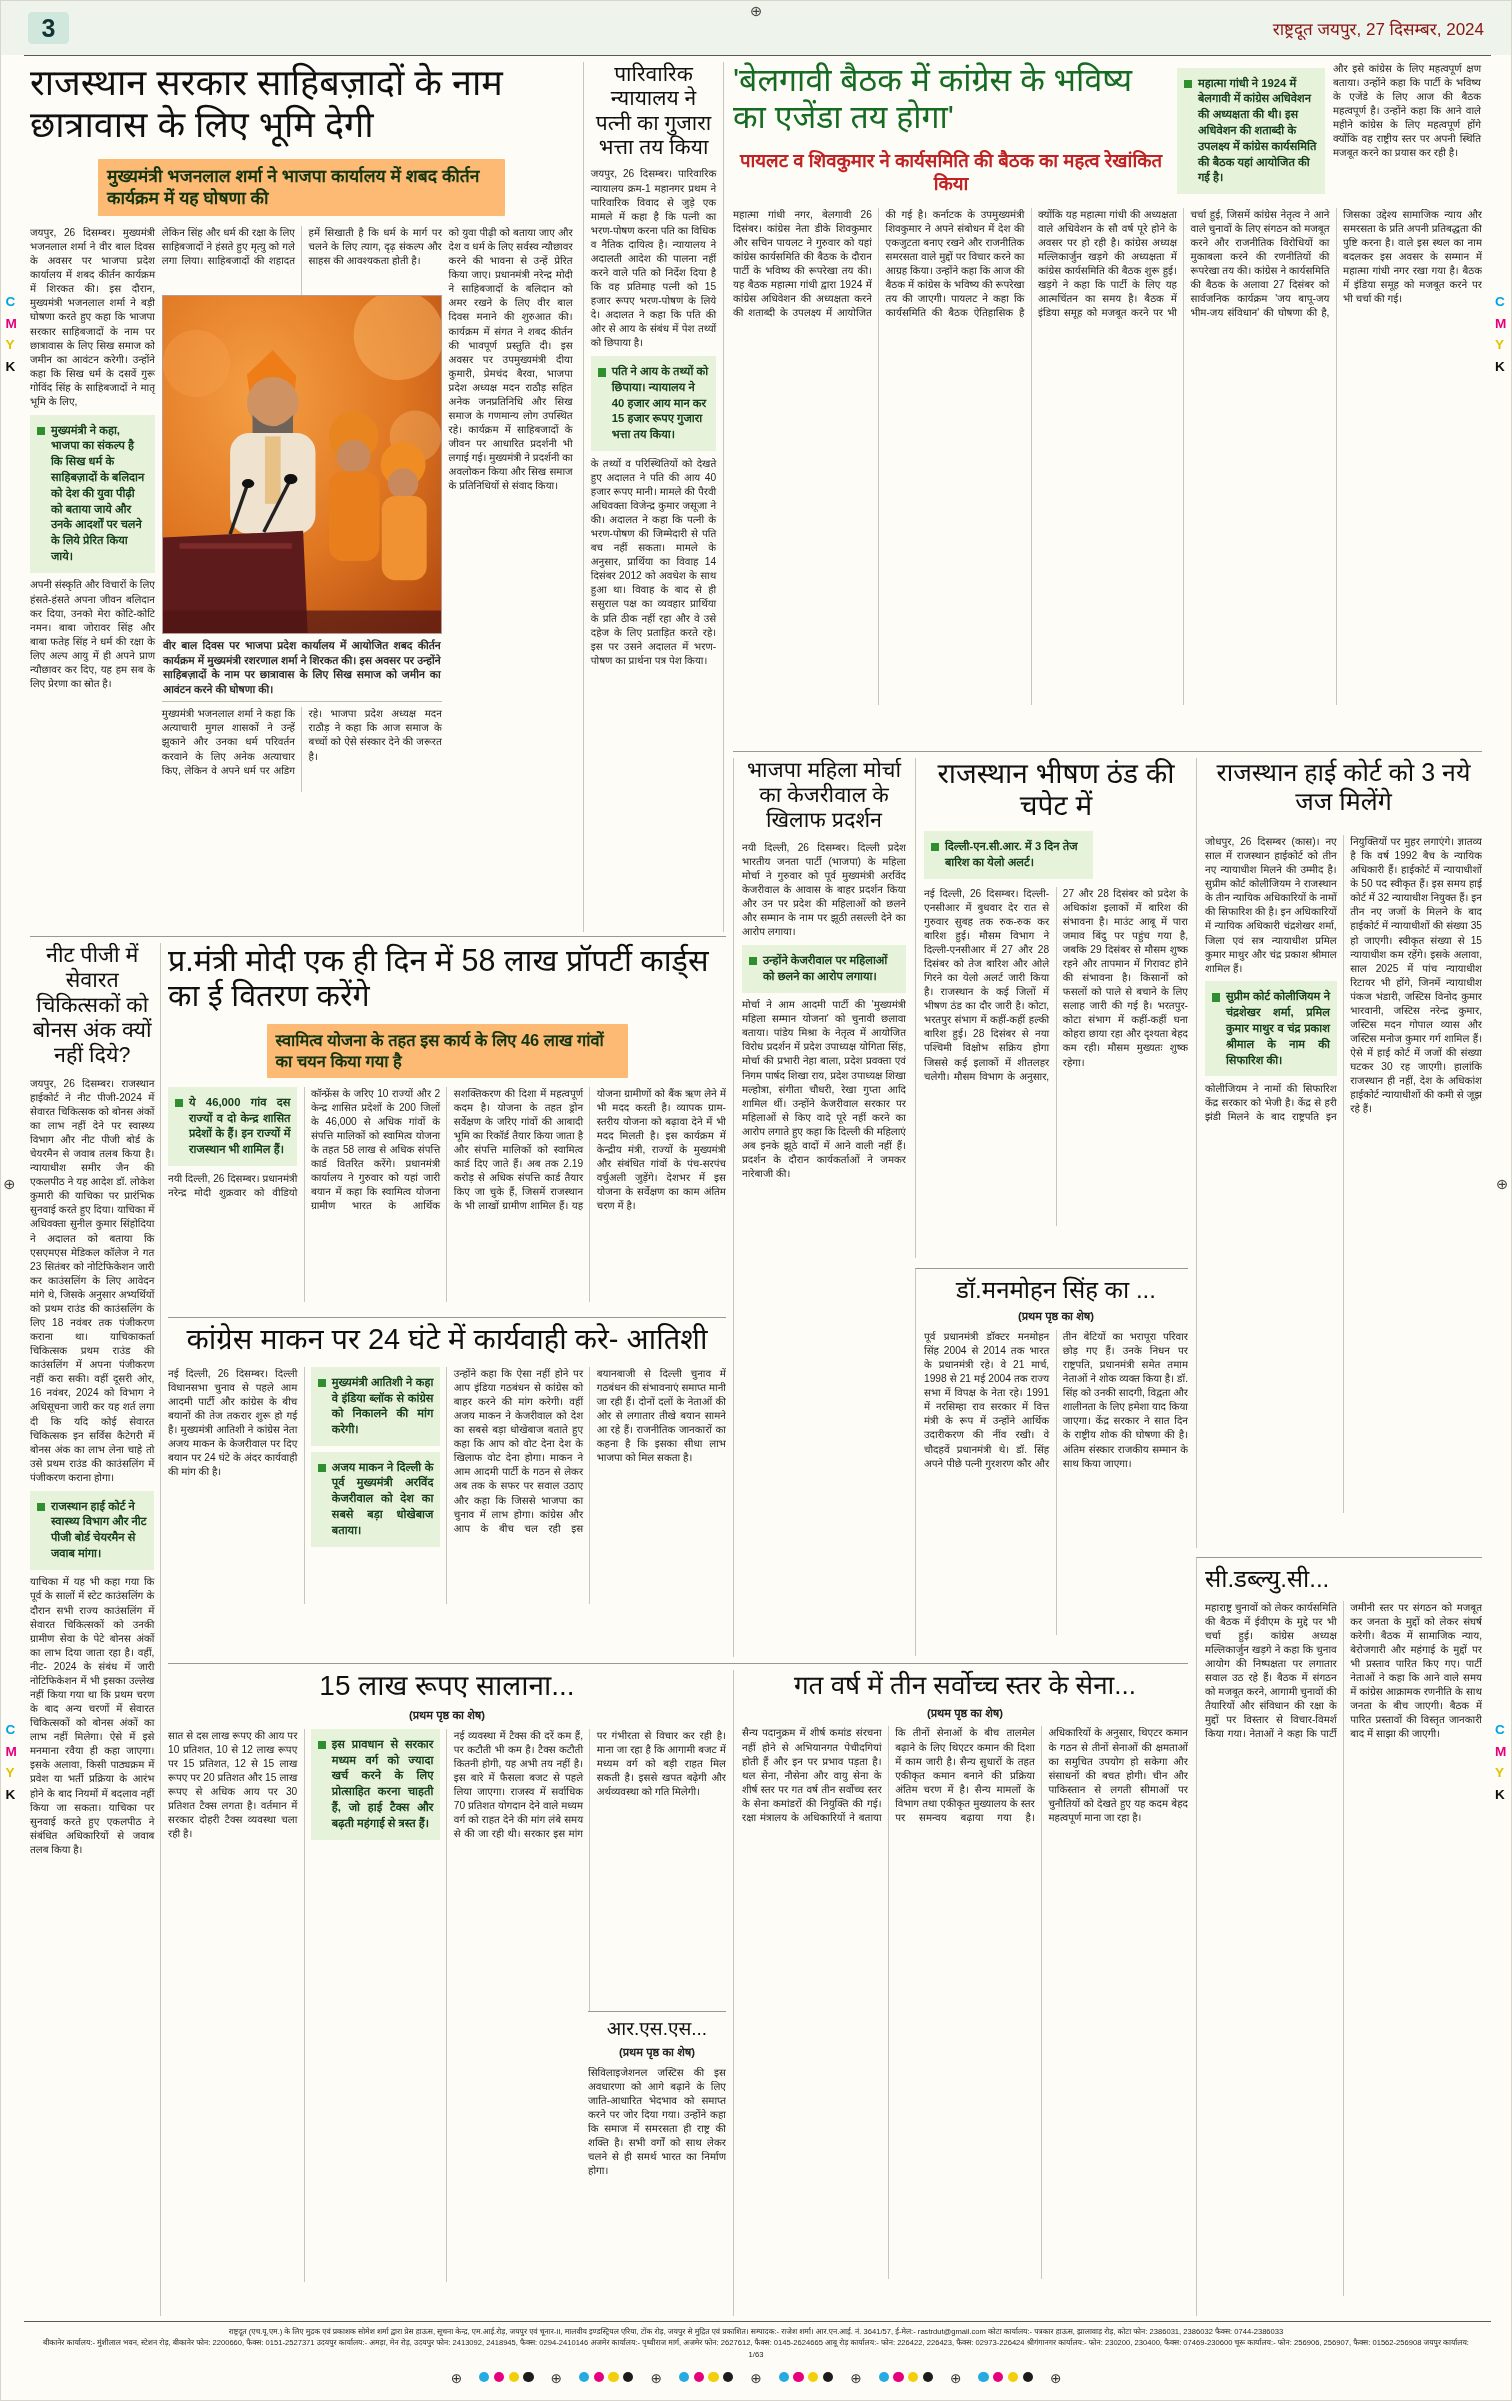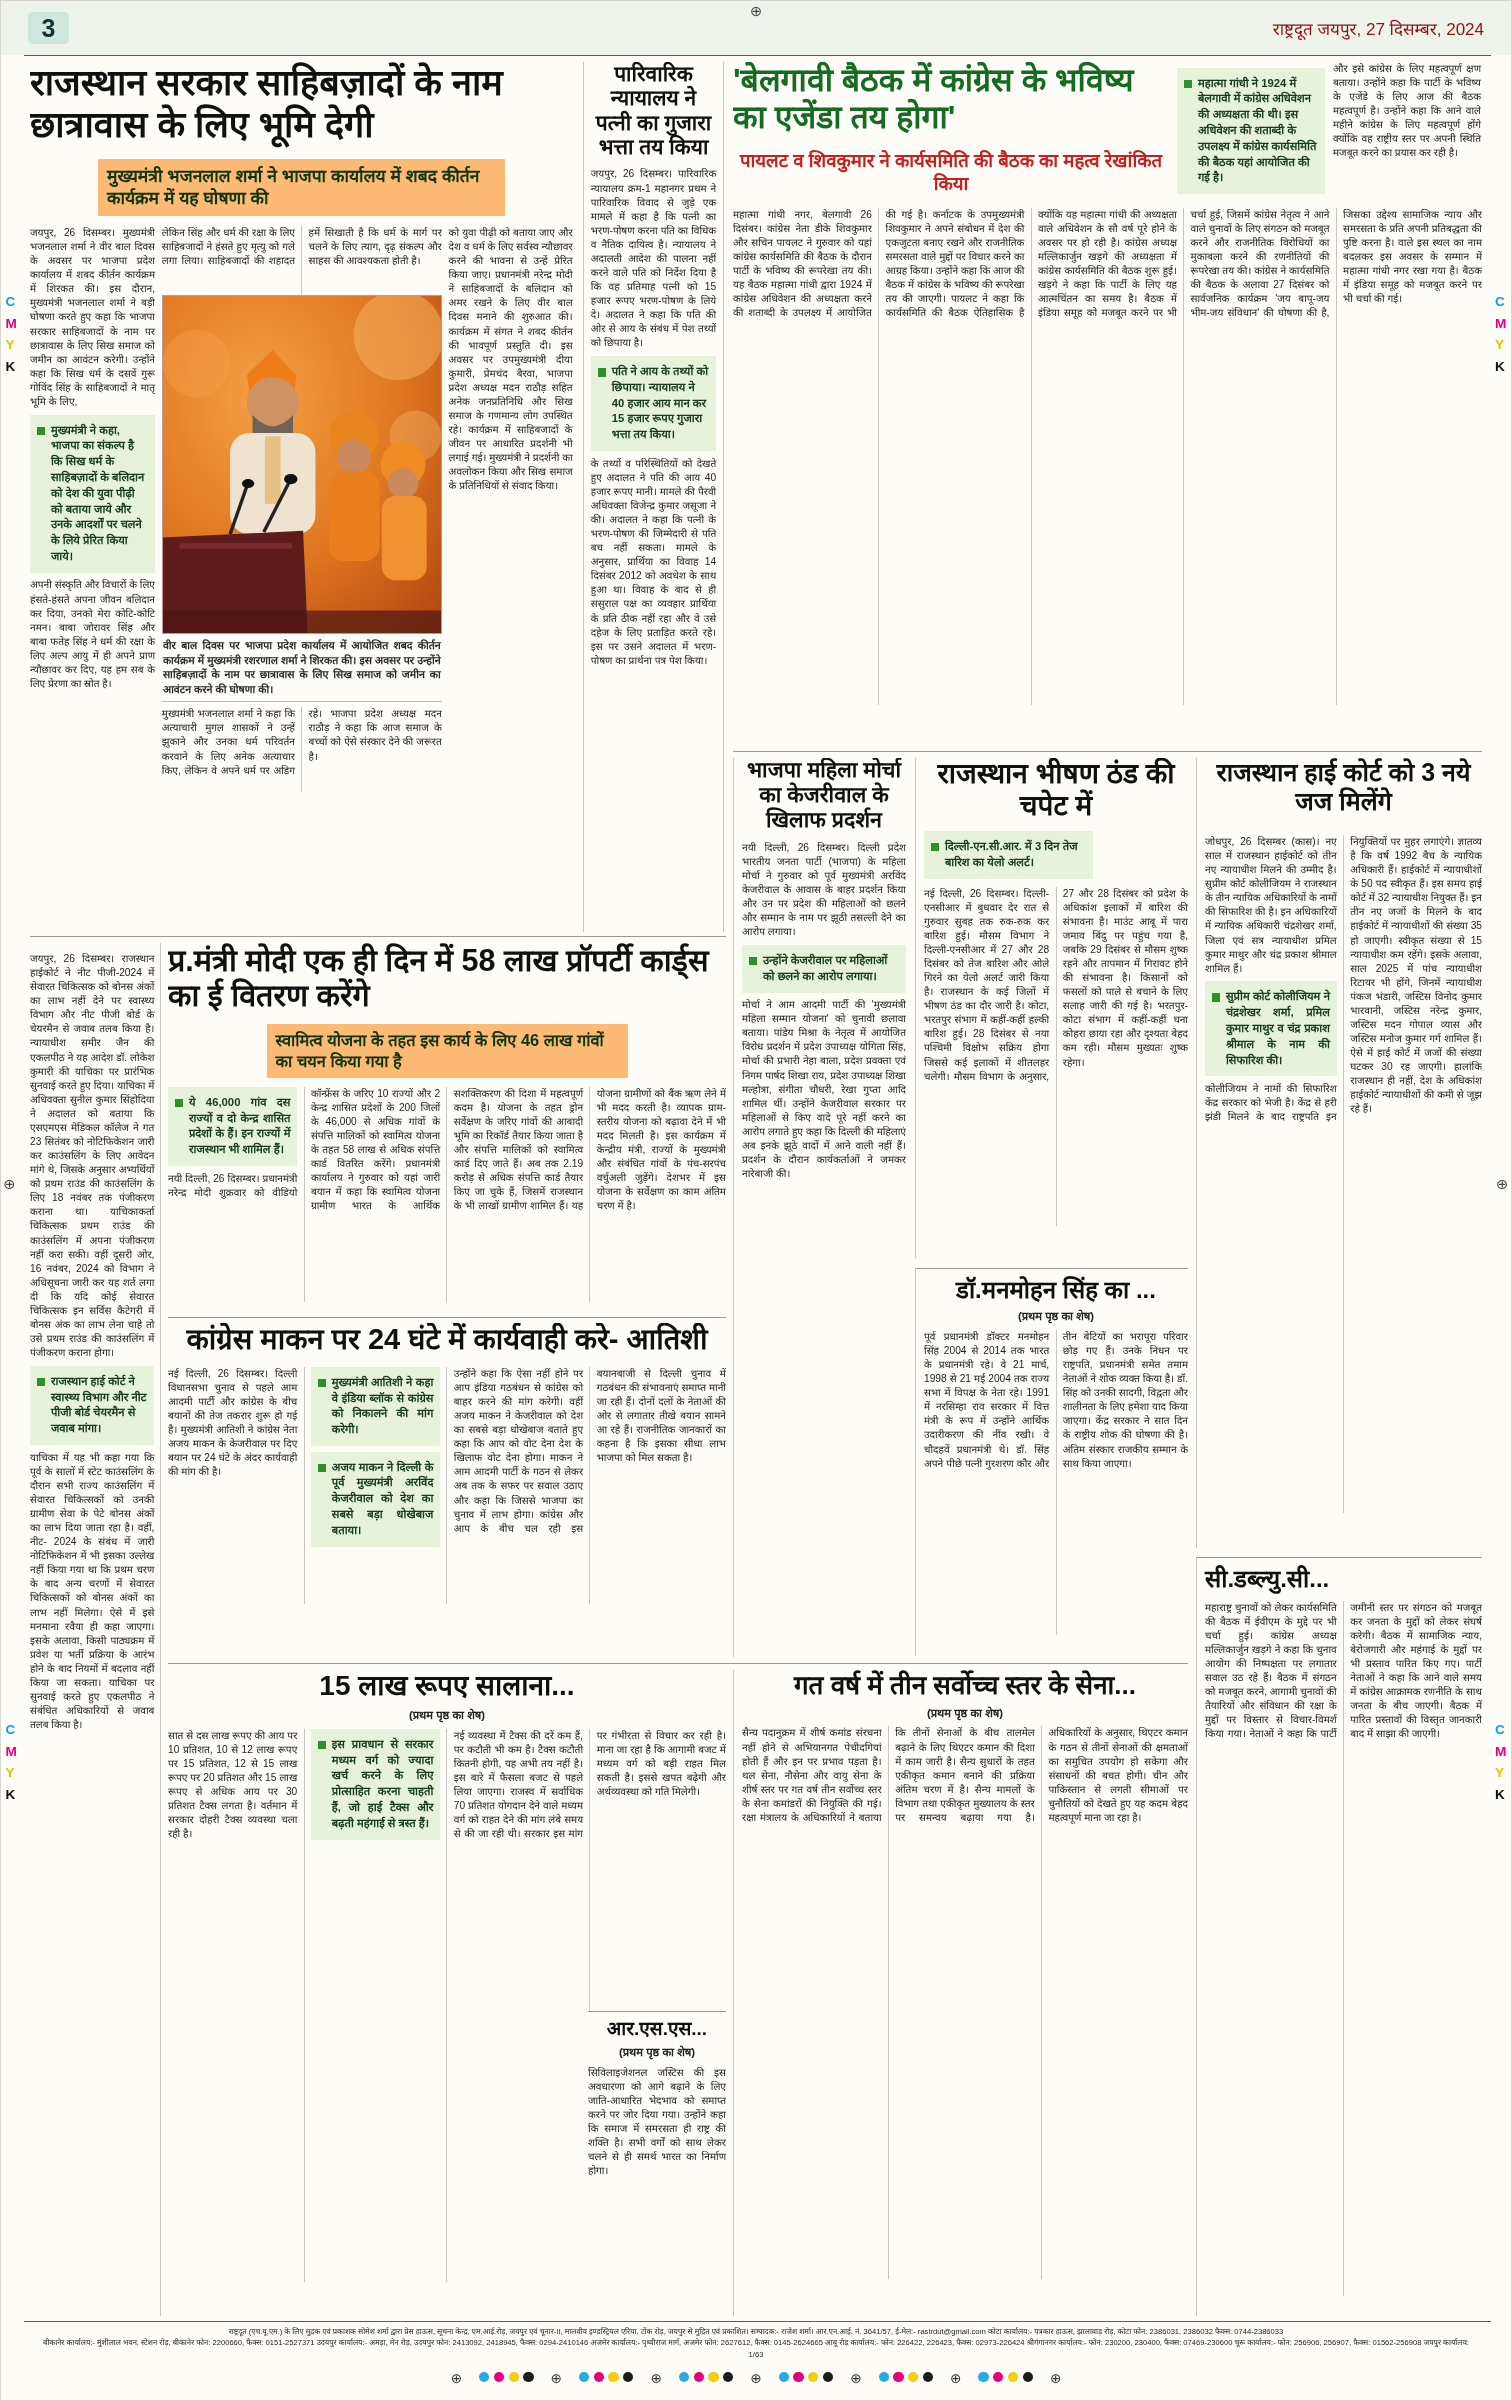--- a/index.html
+++ b/index.html
@@ -1,21 +1,21 @@
 <!DOCTYPE html>
 <html lang="hi" style="font-size:9px"><head>
 <meta charset="utf-8">
 <style>
   *{margin:0;padding:0;box-sizing:border-box}
   html,body{background:#8d9298}
   .page{position:relative;width:1512px;height:2401px;margin:0 auto;background:#fdfcf7;
         font-family:"Liberation Sans","DejaVu Sans",sans-serif;color:#1a1a1a;overflow:hidden;
         border:0.6px solid #d8d6cc}
   .block{position:absolute;overflow:hidden}
-  .hl{font-weight:bold;color:#101010;line-height:1.16}
+  .hl{font-weight:normal;color:#101010;line-height:1.16}
   .green-hl{color:#156b21}
   .red-sub{color:#c32222;font-weight:bold;text-align:center;line-height:1.25}
   .band{background:#fdba74;color:#11350f;font-weight:bold;text-align:left;line-height:1.3;
         padding:5.6px 9px;border-radius:1.1px}
   .body-text{font-size:10.2px;line-height:1.38;text-align:justify;color:#232323;
              column-gap:13.6px;column-rule:0.6px solid #c8c7bd}
   .cols-2{column-count:2}.cols-3{column-count:3}.cols-4{column-count:4}.cols-5{column-count:5}
   .bt-p{margin-bottom:5.6px}
   .quote-box{background:#e6f2da;padding:8px 6.8px;margin:5.6px 0;display:flex;gap:5.6px;
              font-size:11.3px;font-weight:bold;line-height:1.4;color:#17401a;
@@ -198,20 +198,21 @@
         <span class="sq"></span>
         <span>सुप्रीम कोर्ट कोलीजियम ने चंद्रशेखर शर्मा, प्रमिल कुमार माथुर व चंद्र प्रकाश श्रीमाल के नाम की सिफारिश की।</span>
       </div>
       <p class="bt-p">कोलीजियम ने नामों की सिफारिश केंद्र सरकार को भेजी है। केंद्र से हरी झंडी मिलने के बाद राष्ट्रपति इन नियुक्तियों पर मुहर लगाएंगे। ज्ञातव्य है कि वर्ष 1992 बैच के न्यायिक अधिकारी हैं। हाईकोर्ट में न्यायाधीशों के 50 पद स्वीकृत हैं। इस समय हाई कोर्ट में 32 न्यायाधीश नियुक्त हैं। इन तीन नए जजों के मिलने के बाद हाईकोर्ट में न्यायाधीशों की संख्या 35 हो जाएगी। स्वीकृत संख्या से 15 न्यायाधीश कम रहेंगे। इसके अलावा, साल 2025 में पांच न्यायाधीश रिटायर भी होंगे, जिनमें न्यायाधीश पंकज भंडारी, जस्टिस विनोद कुमार भारवानी, जस्टिस नरेन्द्र कुमार, जस्टिस मदन गोपाल व्यास और जस्टिस मनोज कुमार गर्ग शामिल हैं। ऐसे में हाई कोर्ट में जजों की संख्या घटकर 30 रह जाएगी। हालांकि राजस्थान ही नहीं, देश के अधिकांश हाईकोर्ट न्यायाधीशों की कमी से जूझ रहे हैं।</p>
     </div>
   </section>
 
   <div class="hrule" style="left:29px;top:935px;width:696px;background:#9a998f;height:0.6px"></div>
 
   <section class="block" style="left:29px;top:942px;width:131px;height:1373px;border-right:0.6px solid #c8c7bd;padding-right:5.6px">
+    <h2 class="hl" style="font-size:21.5px;text-align:center">नीट पीजी में सेवारत चिकित्सकों को बोनस अंक क्यों नहीं दिये?</h2>
     <p class="body-text" style="margin-top:9px">जयपुर, 26 दिसम्बर। राजस्थान हाईकोर्ट ने नीट पीजी-2024 में सेवारत चिकित्सक को बोनस अंकों का लाभ नहीं देने पर स्वास्थ्य विभाग और नीट पीजी बोर्ड के चेयरमैन से जवाब तलब किया है। न्यायाधीश समीर जैन की एकलपीठ ने यह आदेश डॉ. लोकेश कुमारी की याचिका पर प्रारंभिक सुनवाई करते हुए दिया। याचिका में अधिवक्ता सुनील कुमार सिंहोदिया ने अदालत को बताया कि एसएमएस मेडिकल कॉलेज ने गत 23 सितंबर को नोटिफिकेशन जारी कर काउंसलिंग के लिए आवेदन मांगे थे, जिसके अनुसार अभ्यर्थियों को प्रथम राउंड की काउंसलिंग के लिए 18 नवंबर तक पंजीकरण कराना था। याचिकाकर्ता चिकित्सक प्रथम राउंड की काउंसलिंग में अपना पंजीकरण नहीं करा सकी। वहीं दूसरी ओर, 16 नवंबर, 2024 को विभाग ने अधिसूचना जारी कर यह शर्त लगा दी कि यदि कोई सेवारत चिकित्सक इन सर्विस कैटेगरी में बोनस अंक का लाभ लेना चाहे तो उसे प्रथम राउंड की काउंसलिंग में पंजीकरण कराना होगा।</p>
     <div class="quote-box">
       <span class="sq"></span>
       <span>राजस्थान हाई कोर्ट ने स्वास्थ्य विभाग और नीट पीजी बोर्ड चेयरमैन से जवाब मांगा।</span>
     </div>
     <p class="body-text">याचिका में यह भी कहा गया कि पूर्व के सालों में स्टेट काउंसलिंग के दौरान सभी राज्य काउंसलिंग में सेवारत चिकित्सकों को उनकी ग्रामीण सेवा के पेटे बोनस अंकों का लाभ दिया जाता रहा है। वहीं, नीट- 2024 के संबंध में जारी नोटिफिकेशन में भी इसका उल्लेख नहीं किया गया था कि प्रथम चरण के बाद अन्य चरणों में सेवारत चिकित्सकों को बोनस अंकों का लाभ नहीं मिलेगा। ऐसे में इसे मनमाना रवैया ही कहा जाएगा। इसके अलावा, किसी पाठ्यक्रम में प्रवेश या भर्ती प्रक्रिया के आरंभ होने के बाद नियमों में बदलाव नहीं किया जा सकता। याचिका पर सुनवाई करते हुए एकलपीठ ने संबंधित अधिकारियों से जवाब तलब किया है।</p>
   </section>
 
   <section class="block" style="left:167px;top:942px;width:558px;height:370px">
     <h1 class="hl" style="font-size:30.5px;text-align:left">प्र.मंत्री मोदी एक ही दिन में 58 लाख प्रॉपर्टी कार्ड्स का ई वितरण करेंगे</h1>

